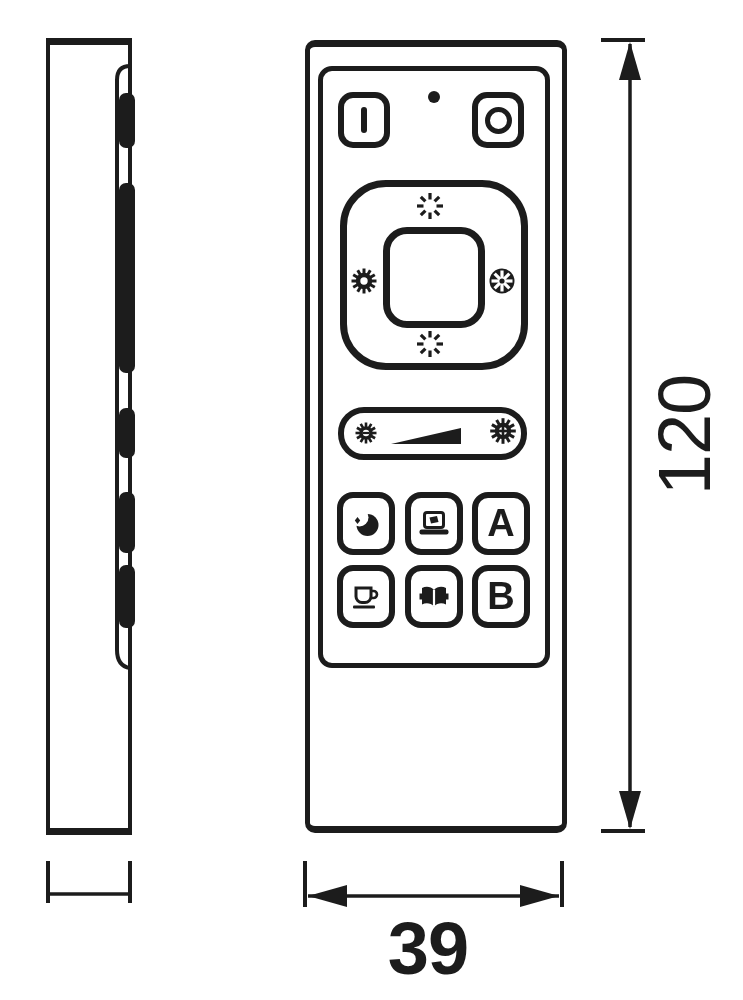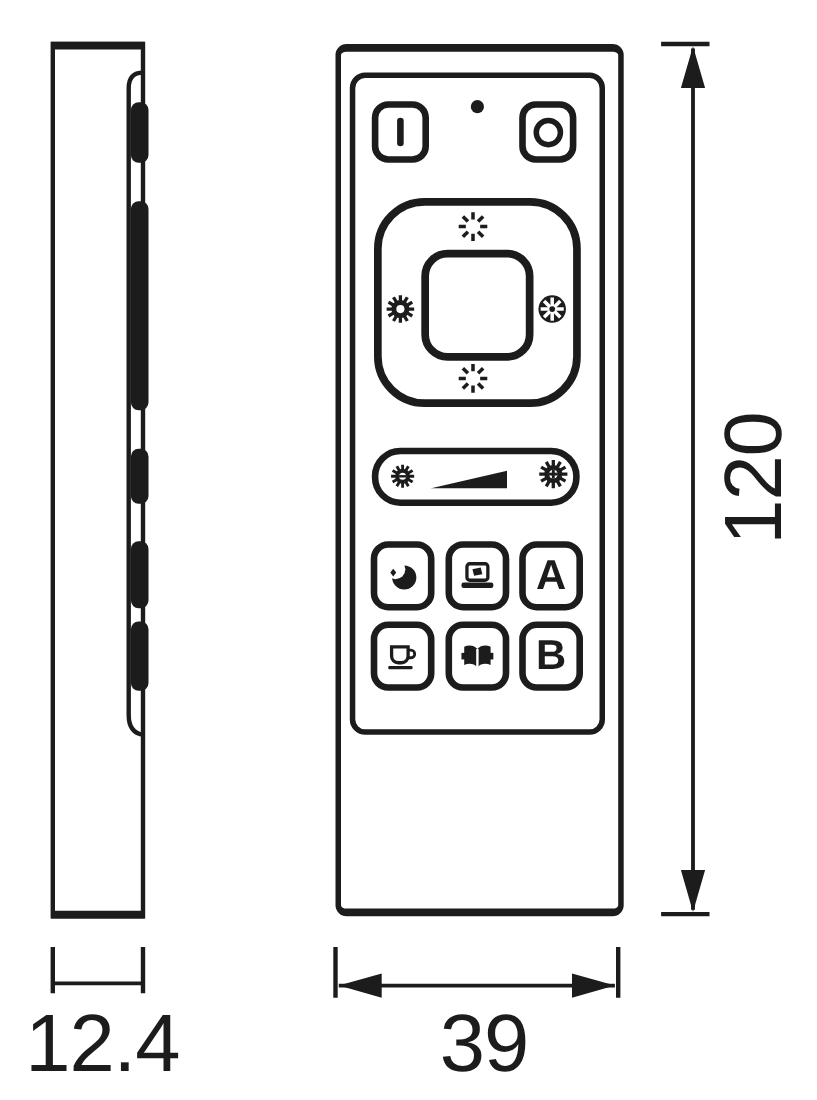--- a/index.html
+++ b/index.html
@@ -238,22 +238,21 @@
   </svg>
   <div class="dim-label rot" style="left:590px;top:393px;width:200px;height:84px;">120</div>
 
   <svg class="abs" style="left:295px;top:855px;" width="282" height="60" viewBox="0 0 282 60">
     <line x1="10" y1="6" x2="10" y2="52" stroke="#1c1c1c" stroke-width="4"></line>
     <line x1="267" y1="6" x2="267" y2="52" stroke="#1c1c1c" stroke-width="4"></line>
     <line x1="13" y1="41" x2="264" y2="41" stroke="#1c1c1c" stroke-width="3.5"></line>
     <polygon points="13,41 52,30 52,52" fill="#1c1c1c"></polygon>
     <polygon points="264,41 225,30 225,52" fill="#1c1c1c"></polygon>
   </svg>
-  <div class="dim-label" style="left:340px;top:912px;width:200px;">39</div>
+  <div class="dim-label" style="left:328px;top:912px;width:200px;font-weight:bold;">39</div>
 
   <svg class="abs" style="left:40px;top:855px;" width="105" height="56" viewBox="0 0 105 56">
     <line x1="8" y1="6" x2="8" y2="48" stroke="#1c1c1c" stroke-width="4"></line>
     <line x1="90" y1="6" x2="90" y2="48" stroke="#1c1c1c" stroke-width="4"></line>
     <line x1="8" y1="39" x2="90" y2="39" stroke="#1c1c1c" stroke-width="3.5"></line>
   </svg>
-  <div class="dim-label" style="left:15px;top:912px;width:156px;">12.4</div>
 
 </div>
 
 </body></html>

